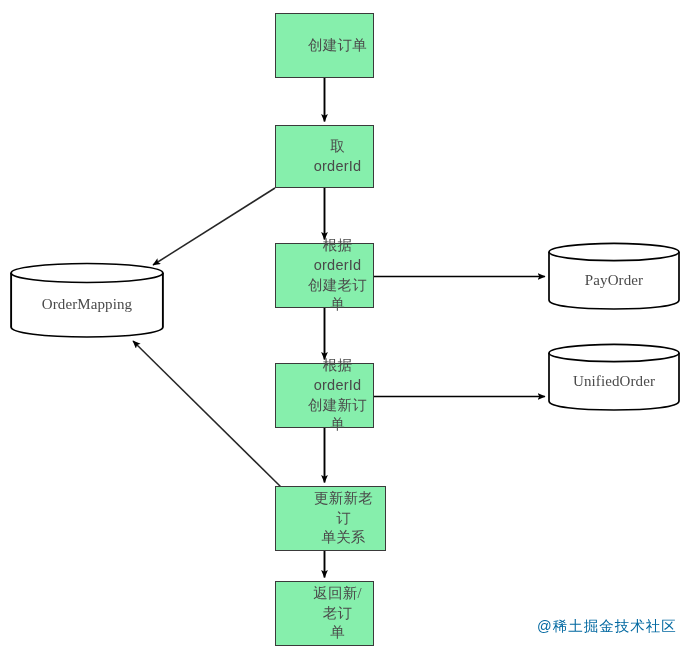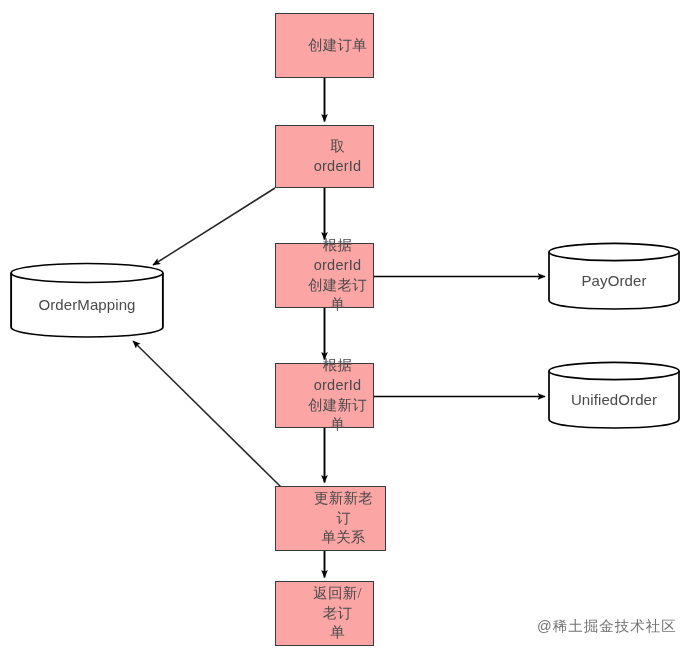--- a/index.html
+++ b/index.html
@@ -27,56 +27,57 @@
   .node {
     position: absolute;
     box-sizing: border-box;
     display: flex;
     align-items: center;
     justify-content: center;
     text-align: center;
   }
   .process {
     border: 1.6px solid #3a3a3a;
-    background: #fca5a5;
+    background: #86efac;
     color: #4a4a4a;
     font-size: 14.5px;
     line-height: 1.35;
     letter-spacing: 0.2px;
     padding-left: 26px;
   }
   .process .label {
     display: block;
     padding: 0 6px;
     white-space: pre-line;
   }
   .db {
     background: transparent;
     color: #4a4a4a;
     font-size: 15px;
+    font-family: Liberation Serif, serif;
   }
   .db .cyl {
     position: absolute;
     left: 0;
     top: 0;
     width: 100%;
     height: 100%;
   }
   .db .label {
     position: relative;
     z-index: 2;
     display: block;
     width: 100%;
     text-align: center;
     padding-top: 8px;
     letter-spacing: 0.1px;
   }
   .watermark {
     position: absolute;
-    color: #737373;
+    color: #0369a1;
     font-size: 14.5px;
     letter-spacing: 1px;
     white-space: nowrap;
     user-select: none;
   }
 </style>
 </head>
 <body>
 
 <div id="canvas">
@@ -144,21 +145,21 @@
   </div>
 
   <div class="node db" style="left:548px; top:242px; width:132px; height:68px;">
     <svg class="cyl" viewBox="0 0 132 68" preserveAspectRatio="none" xmlns="http://www.w3.org/2000/svg">
       <path d="M1,10 L1,58 C1,64 30,67 66,67 C102,67 131,64 131,58 L131,10" fill="#ffffff" stroke="#000000" stroke-width="1.7"></path>
       <ellipse cx="66" cy="10" rx="65" ry="8.6" fill="#ffffff" stroke="#000000" stroke-width="1.7"></ellipse>
     </svg>
     <span class="label">PayOrder</span>
   </div>
 
-  <div class="node db" style="left:548px; top:361px; width:132px; height:68px;">
+  <div class="node db" style="left:548px; top:343px; width:132px; height:68px;">
     <svg class="cyl" viewBox="0 0 132 68" preserveAspectRatio="none" xmlns="http://www.w3.org/2000/svg">
       <path d="M1,10 L1,58 C1,64 30,67 66,67 C102,67 131,64 131,58 L131,10" fill="#ffffff" stroke="#000000" stroke-width="1.7"></path>
       <ellipse cx="66" cy="10" rx="65" ry="8.6" fill="#ffffff" stroke="#000000" stroke-width="1.7"></ellipse>
     </svg>
     <span class="label">UnifiedOrder</span>
   </div>
 
   <div class="watermark" style="left:537px; top:617px;">@稀土掘金技术社区</div>
 
 </div>

